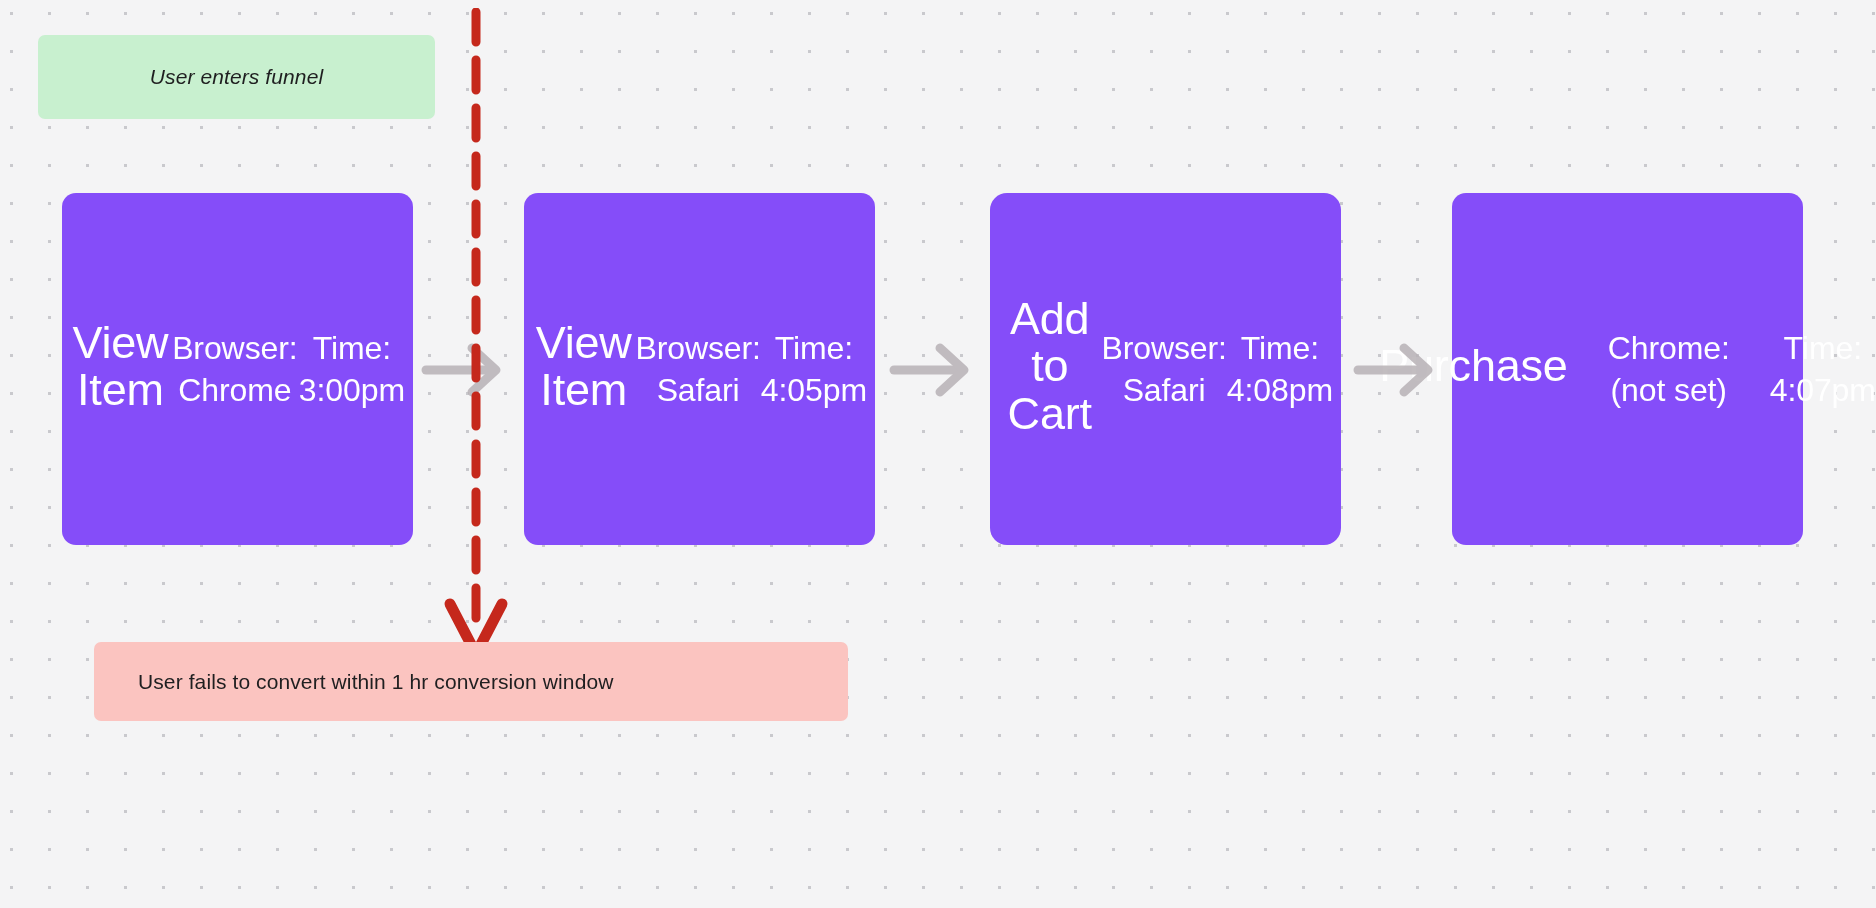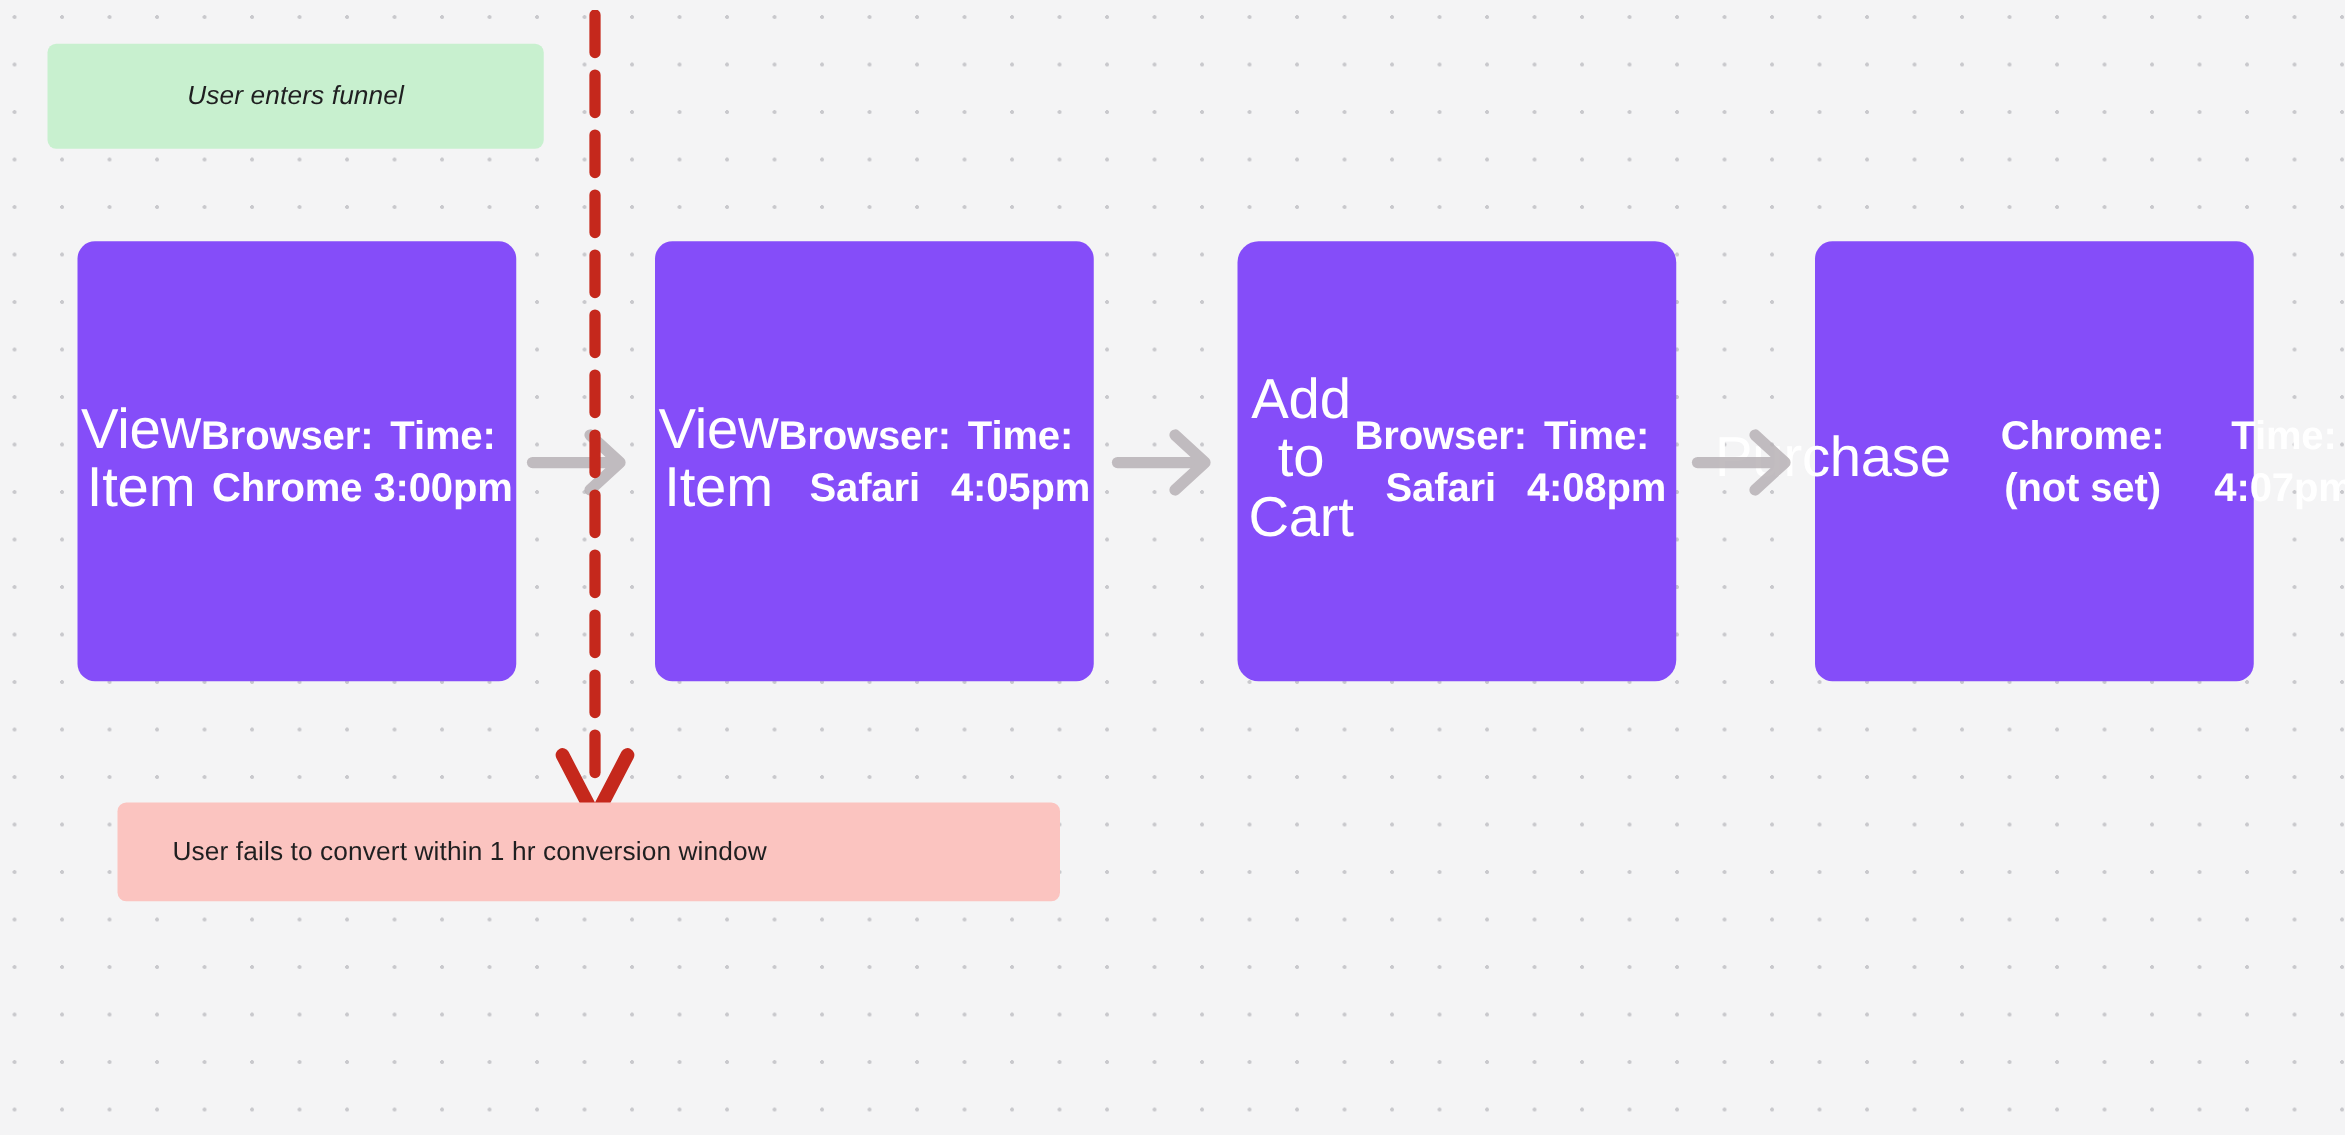--- a/index.html
+++ b/index.html
@@ -80,21 +80,21 @@
   .card .card-title {
     font-size: 45px;
     line-height: 1.05;
     font-weight: 400;
     letter-spacing: -0.2px;
     margin-bottom: 6px;
   }
   .card .card-line {
     font-size: 32px;
     line-height: 1.32;
-    font-weight: 700;
+    font-weight: 400;
     letter-spacing: -0.1px;
   }
 
   #card-0 { left: 62px; }
   #card-1 { left: 524px; }
   #card-2 { left: 990px; border-radius: 17px; }
   #card-3 { left: 1452px; gap: 40px; }
 
   
   .connector {

